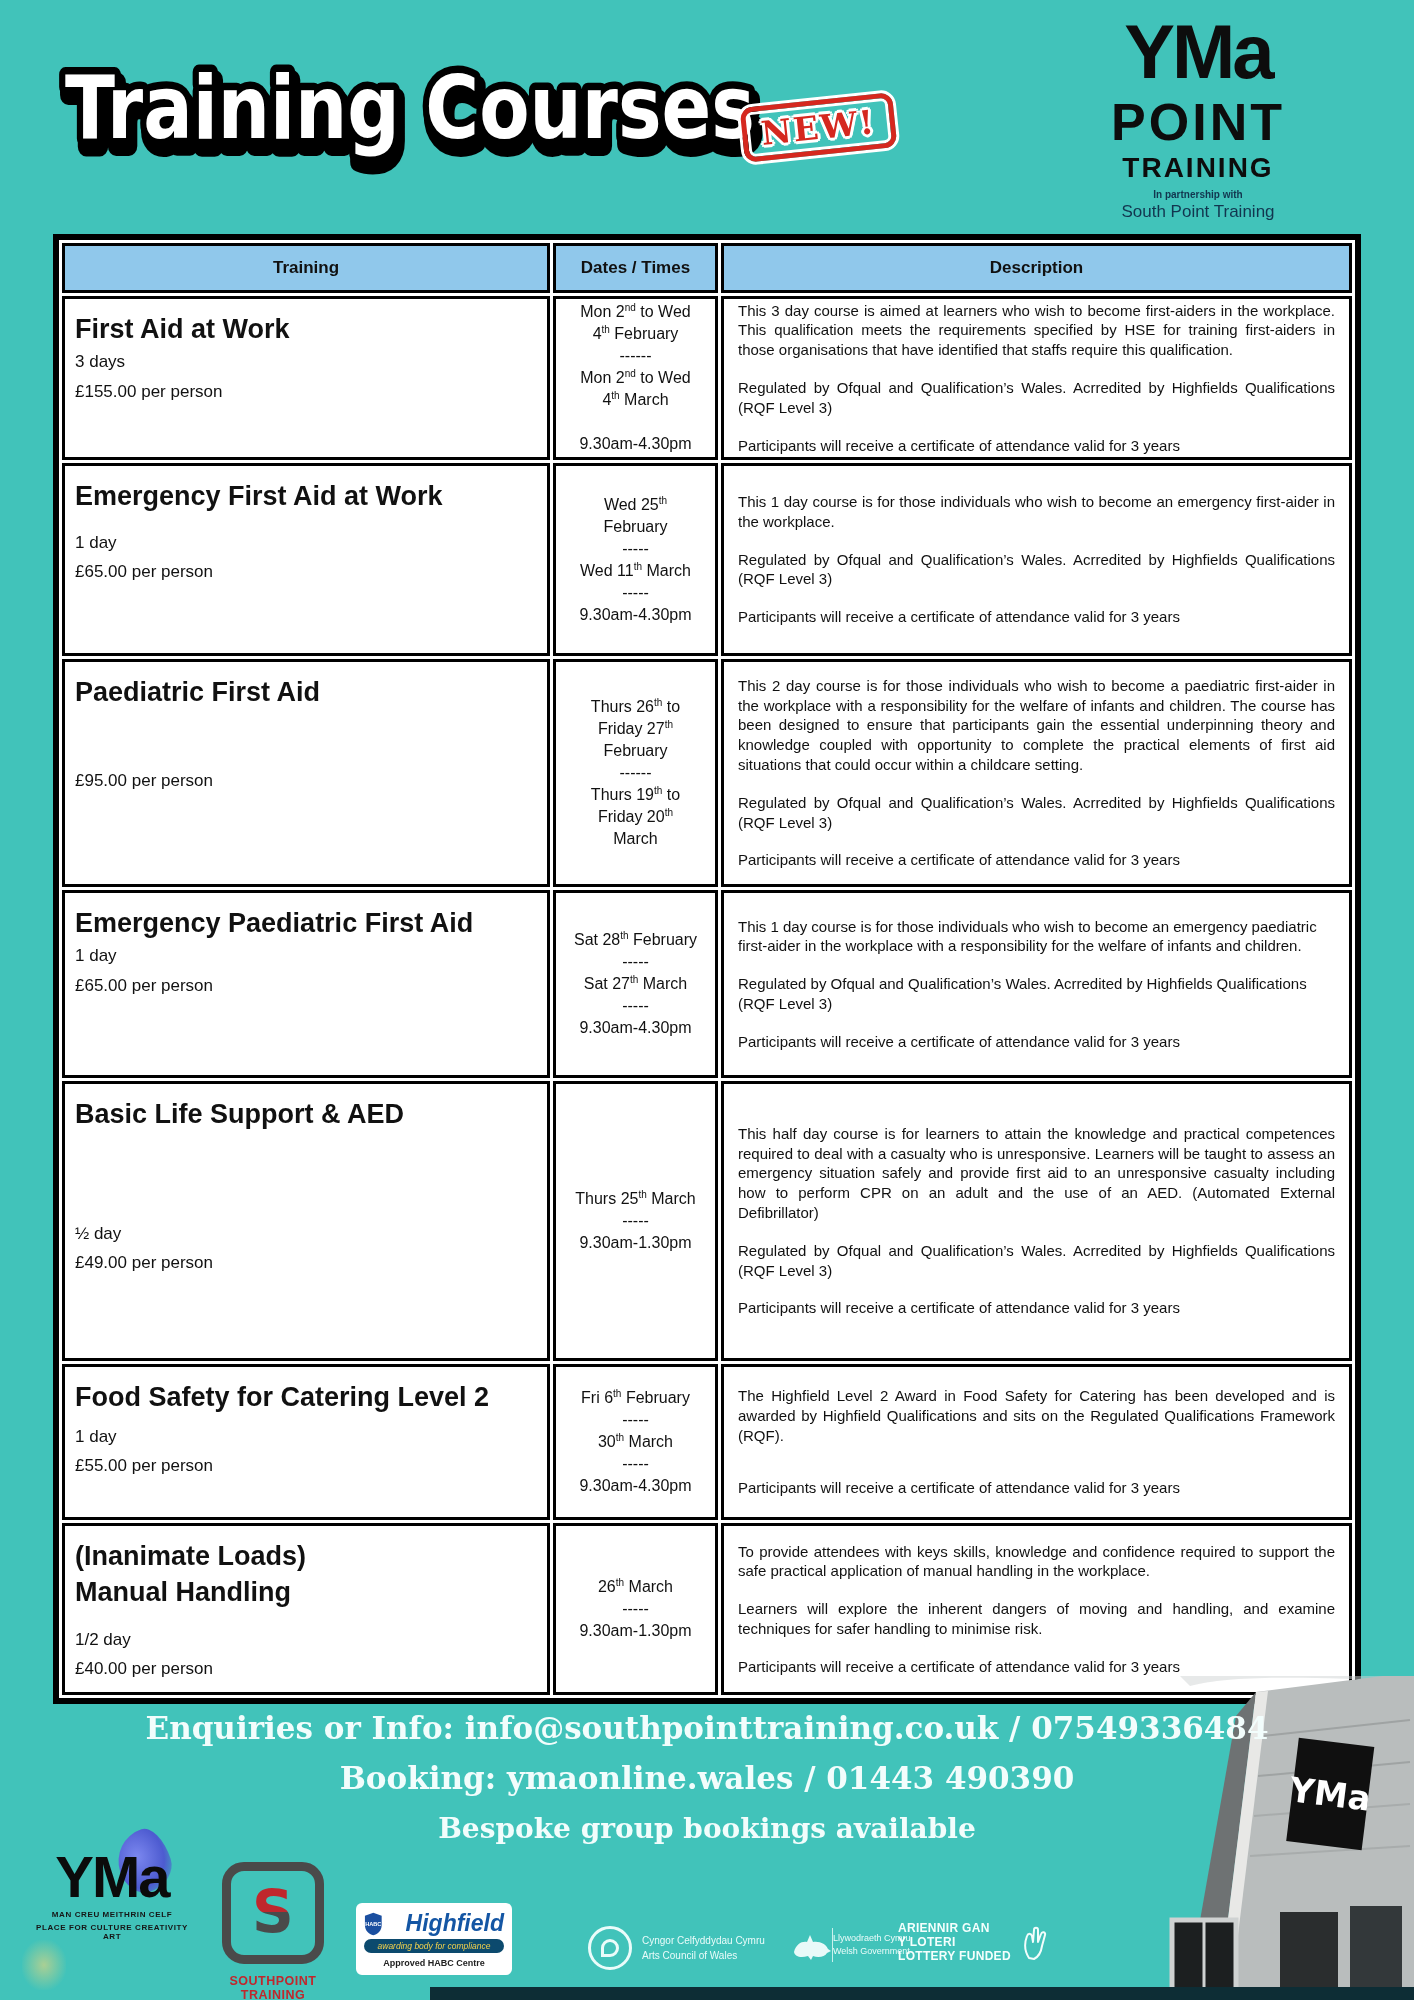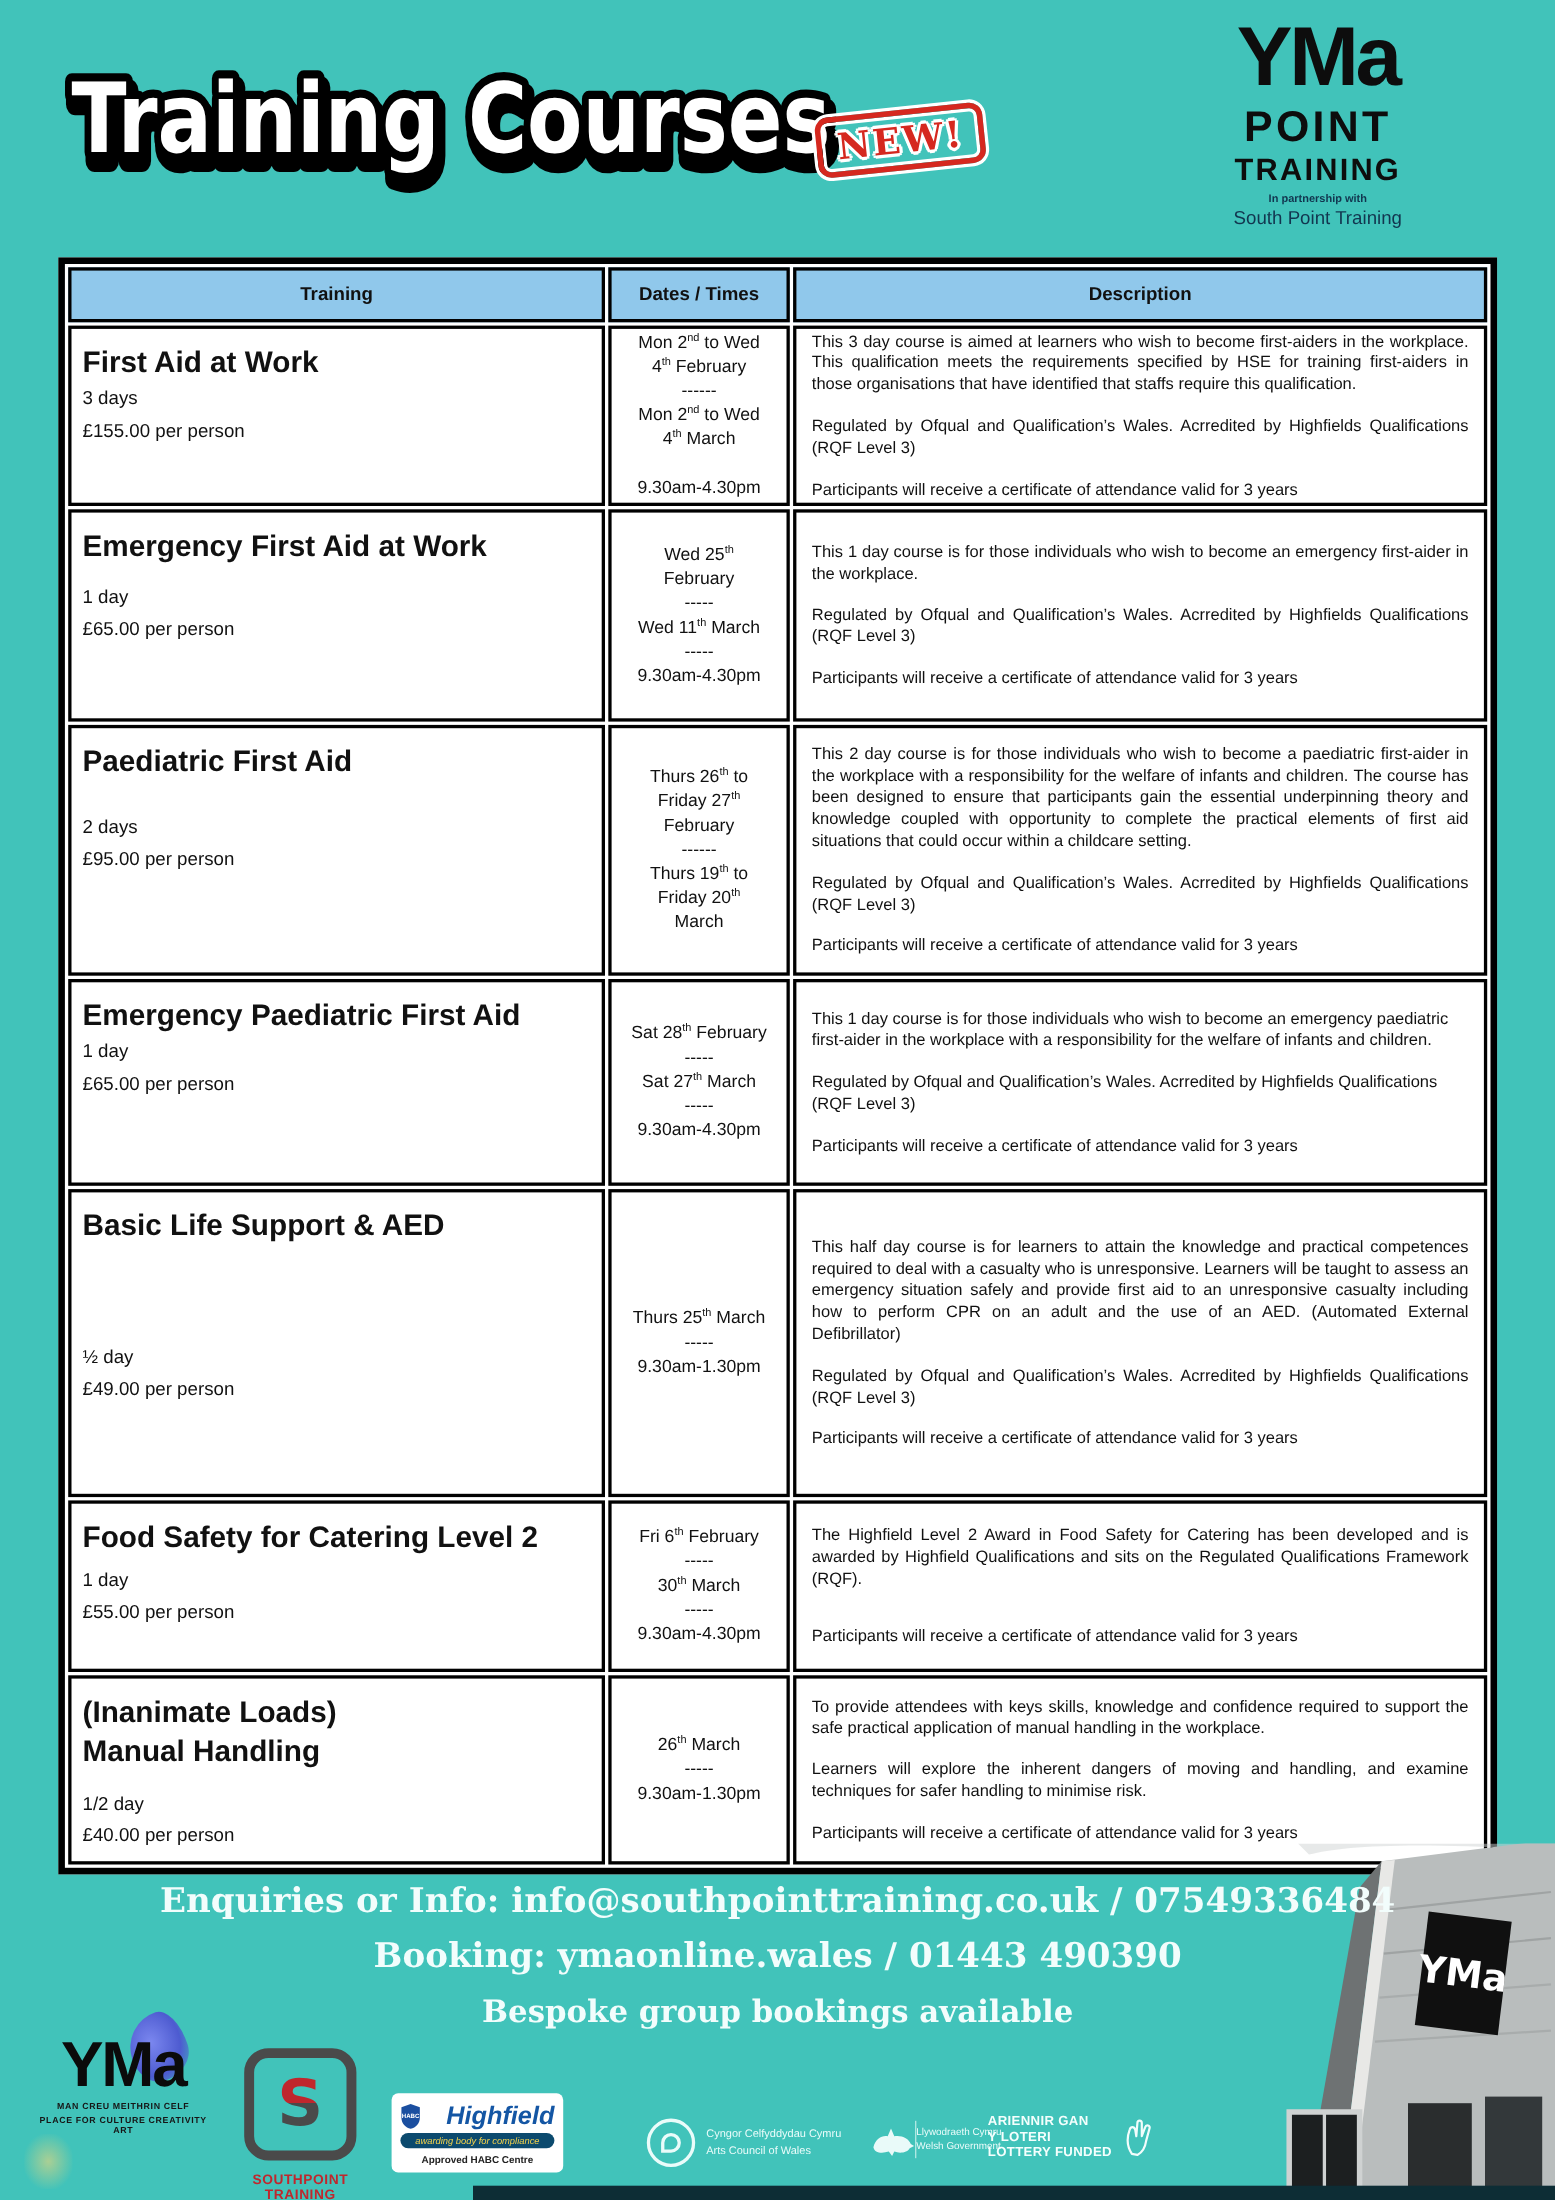--- a/index.html
+++ b/index.html
@@ -9,21 +9,21 @@
 
   
   .title-svg{position:absolute;left:40px;top:18px;width:740px;height:170px;}
   .new-badge{position:absolute;left:742px;top:100px;transform:rotate(-6deg);
     font-family:"DejaVu Serif",serif;font-weight:bold;font-size:33px;letter-spacing:2px;
     color:#d5281f;border:5px solid #d5281f;border-radius:12px;padding:3px 14px;
     box-shadow:0 0 0 3px #fff, inset 0 0 0 3px #fff;
     text-shadow:-2px -2px 0 #fff,2px -2px 0 #fff,-2px 2px 0 #fff,2px 2px 0 #fff,3px 0 0 #fff,-3px 0 0 #fff,0 3px 0 #fff,0 -3px 0 #fff;}
   .brand{position:absolute;right:66px;top:14px;width:300px;text-align:center;line-height:1;}
   .brand .b-name{font-size:76px;font-weight:900;letter-spacing:-3px;color:#0d0d0d;}
-  .brand .b-point{font-size:39px;font-weight:900;letter-spacing:3px;margin-top:6px;color:#0d0d0d;text-align:center;}
+  .brand .b-point{font-size:52px;font-weight:900;letter-spacing:3px;margin-top:6px;color:#0d0d0d;text-align:center;}
   .brand .b-training{font-size:28px;font-weight:900;letter-spacing:2px;margin-top:6px;color:#0d0d0d;}
   .brand .b-note{font-size:10px;margin-top:8px;color:#12364f;font-weight:bold;}
   .brand .b-partner{font-size:17px;margin-top:3px;color:#12364f;}
 
   
   .ctable{position:absolute;left:53px;top:234px;width:1308px;background:#fff;
           border:6px solid #000;padding:3px;box-sizing:border-box;}
   .trow,.thead{display:grid;grid-template-columns:488px 165px 1fr;gap:3px;margin-bottom:3px;}
   .thead{height:50px;margin-bottom:3px;}
   .tbody .trow:last-child{margin-bottom:0;}
@@ -171,21 +171,20 @@
             <p>Regulated by Ofqual and Qualification’s Wales. Acrredited by Highfields Qualifications (RQF Level 3)</p>
             <p>Participants will receive a certificate of attendance valid for 3 years</p>
           </div>
         </div>
         <div class="trow">
           <div class="cell cname">
             <div class="cn">
               <div>Paediatric First Aid</div>
             </div>
             <div class="ci">
-              <div>2 days</div>
               <div>£95.00 per person</div>
             </div>
           </div>
           <div class="cell cdates">
             <div>Thurs 26<sup>th</sup> to</div>
             <div>Friday 27<sup>th</sup></div>
             <div>February</div>
             <div>------</div>
             <div>Thurs 19<sup>th</sup> to</div>
             <div>Friday 20<sup>th</sup></div>

